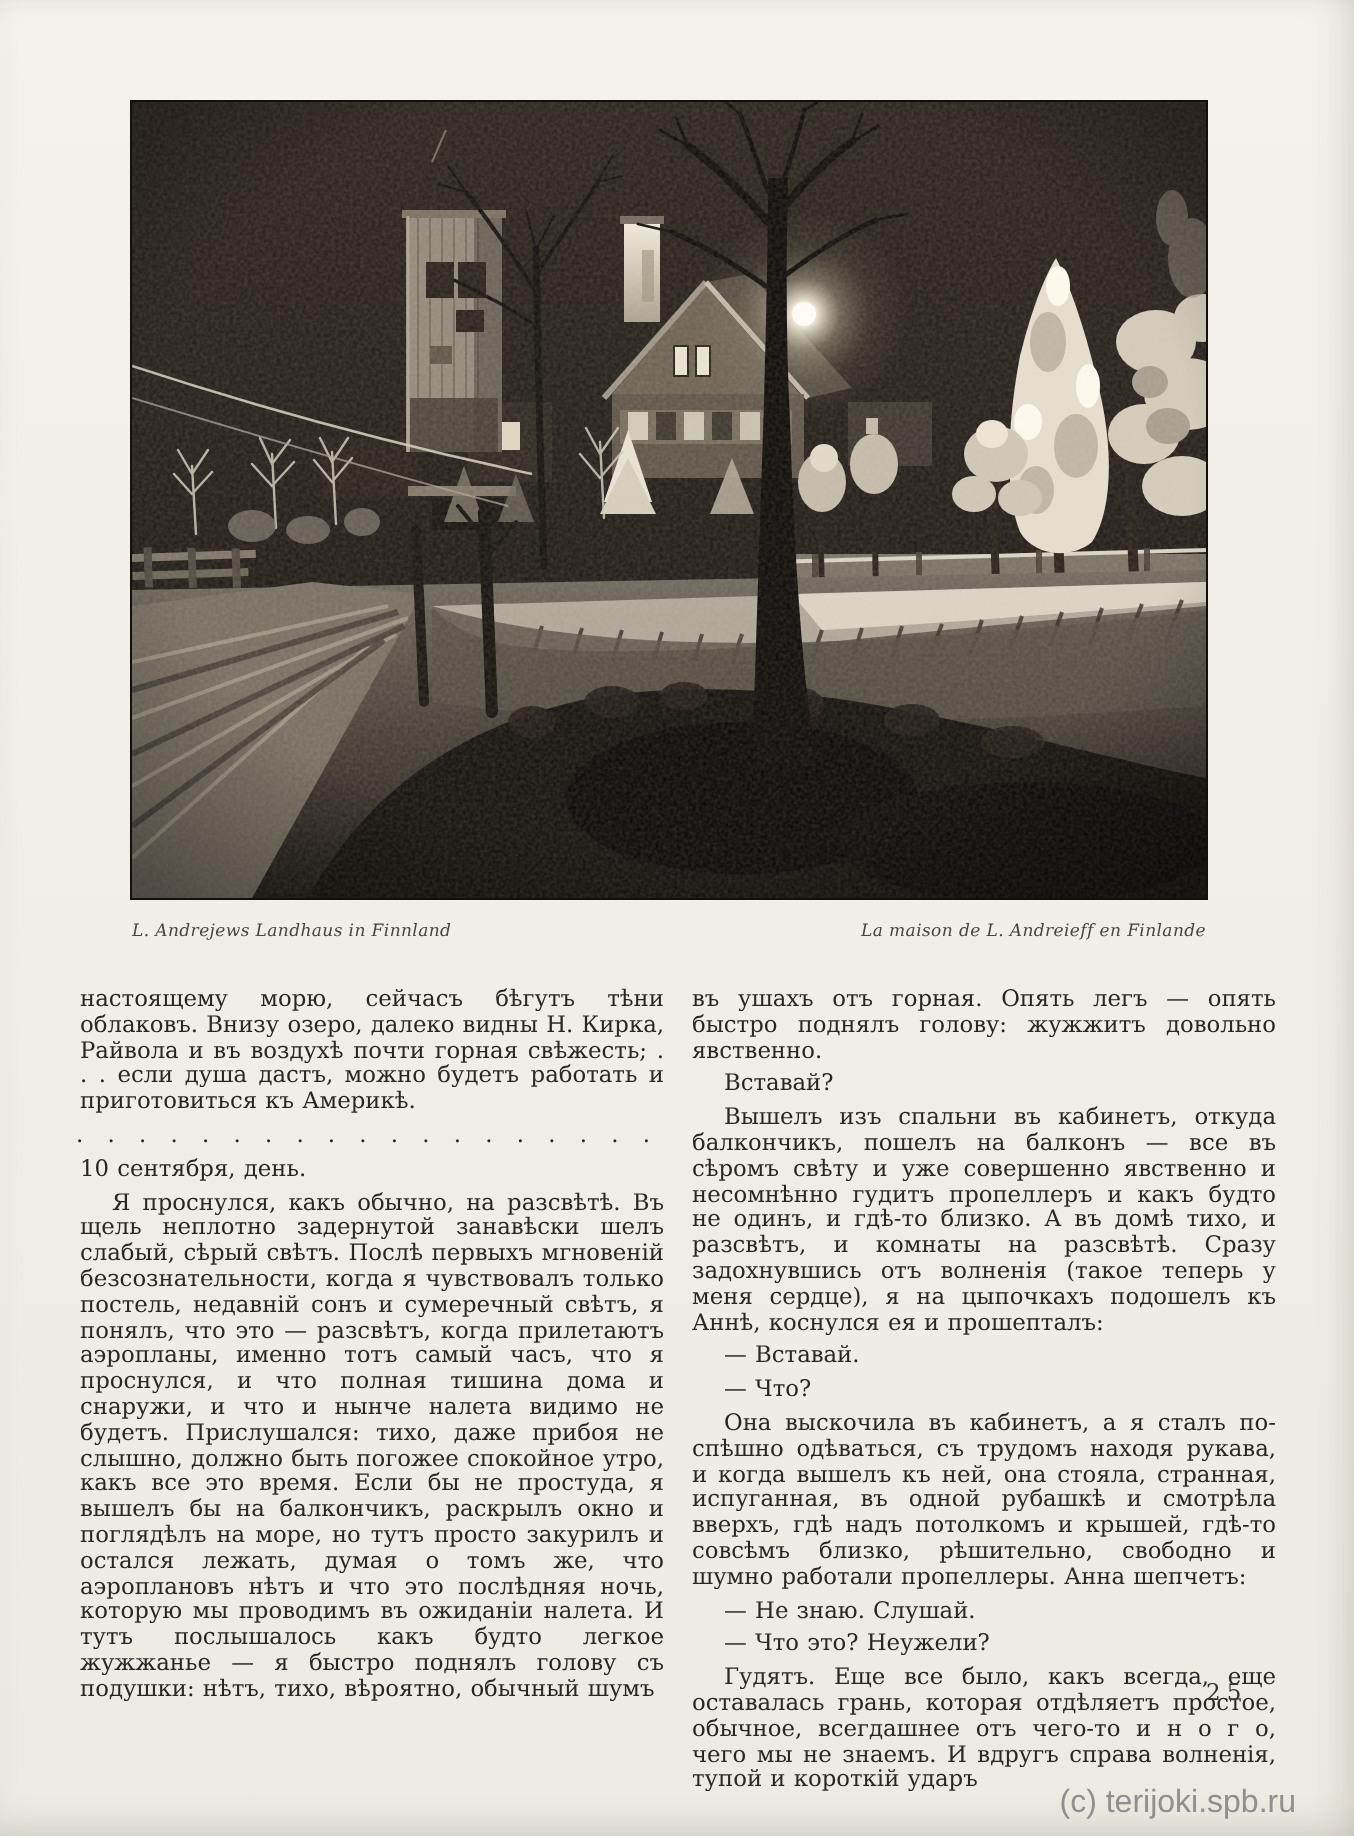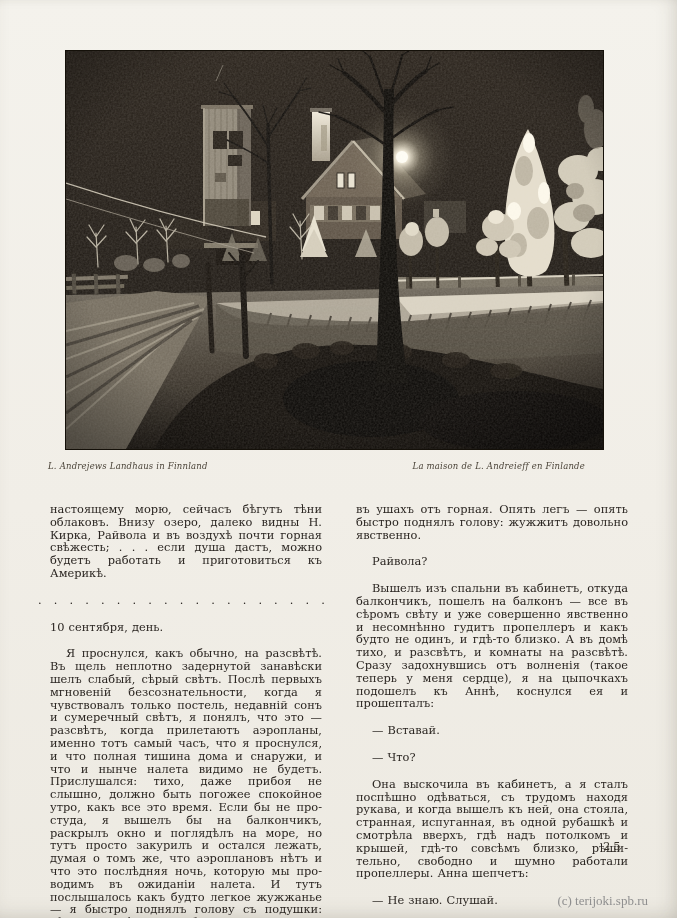--- a/index.html
+++ b/index.html
@@ -8,39 +8,39 @@
     background:linear-gradient(180deg,#f4f2ec 0%,#f1eee7 55%,#edeae2 100%);
     box-shadow:inset -12px 0 20px -10px rgba(70,60,45,.16),
                inset 0 -12px 20px -10px rgba(70,60,45,.15),
                inset 0 6px 10px -8px rgba(70,60,45,.08);
     font-family:"DejaVu Serif","Liberation Serif",serif;
     color:#2b2622;
   }
   .photo{position:absolute;left:66px;top:51px;width:537px;height:398px;margin:0;
     outline:1px solid #141009;background:#1a1511;}
   .photo svg{display:block;width:100%;height:100%;}
-  .captions{position:absolute;left:48px;top:461px;width:537px;display:flex;
+  .captions{position:absolute;left:66px;top:461px;width:537px;display:flex;
     align-items:flex-end;justify-content:space-between;}
   .cap{font-style:italic;white-space:nowrap;}
   .cap.side{font-size:8.5px;color:#4a4338;letter-spacing:.2px;}
   .cap.center{font-size:12.5px;font-weight:bold;color:#353027;letter-spacing:.4px;}
   .col{position:absolute;top:489px;width:300px;font-size:11.4px;line-height:12.8px;
     text-align:justify;hyphens:manual;-webkit-hyphens:manual;word-spacing:.5px;}
   .col-left{left:36px;}
   .col-right{left:342px;}
-  .col p{margin:14px;}
+  .col p{margin:4px;}
   .col p.ind{text-indent:16px;}
   .dots{white-space:nowrap;overflow:hidden;word-spacing:8.5px;letter-spacing:0;
     color:#2b2622;padding-left:2px;}
   .date{padding-right:28px;}
   .page-number{position:absolute;left:603px;top:839px;width:36px;font-size:11.5px;
     letter-spacing:3px;color:#38322a;}
   .watermark{position:absolute;right:29px;top:893px;
-    font-family:Liberation Serif, serif;
-    font-size:13px;color:#8f8f8f;}
+    font-family:Liberation Sans, sans-serif;
+    font-size:16px;color:#8f8f8f;}
 </style>
 </head>
 <body>
 
 <div class="page">
 
   <figure class="photo">
     <svg viewBox="0 0 537 398" preserveAspectRatio="none" xmlns="http://www.w3.org/2000/svg">
       <defs>
         <linearGradient id="skyG" x1="0" y1="0" x2="0" y2="1">
@@ -306,21 +306,21 @@
 
   <div class="col col-left">
     <p class="cont">настоящему морю, сейчасъ бѣгутъ тѣни облаковъ. Внизу озеро, далеко видны Н. Кирка, Райвола и въ воздухѣ почти горная свѣжесть; . . . если душа дастъ, можно будетъ работать и приготовиться къ Америкѣ.</p>
     <div class="dots">. . . . . . . . . . . . . . . . . . . . .</div>
     <p class="date">10 сентября, день.</p>
     <p class="ind">Я проснулся, какъ обычно, на разсвѣтѣ. Въ щель неплотно задернутой занавѣски шелъ слабый, сѣрый свѣтъ. Послѣ первыхъ мгновеній безсозна­тельности, когда я чувствовалъ только постель, не­давній сонъ и сумеречный свѣтъ, я понялъ, что это — разсвѣтъ, когда прилетаютъ аэропланы, именно тотъ самый часъ, что я проснулся, и что полная тишина дома и снаружи, и что и нынче на­лета видимо не будетъ. Прислушался: тихо, даже прибоя не слышно, должно быть погожее спокой­ное утро, какъ все это время. Если бы не про­студа, я вышелъ бы на балкончикъ, раскрылъ окно и поглядѣлъ на море, но тутъ просто закурилъ и остался лежать, думая о томъ же, что аэроплановъ нѣтъ и что это послѣдняя ночь, которую мы про­водимъ въ ожиданіи налета. И тутъ послышалось какъ будто легкое жужжанье — я быстро поднялъ го­лову съ подушки: нѣтъ, тихо, вѣроятно, обычный шумъ</p>
   </div>
 
   <div class="col col-right">
     <p class="cont">въ ушахъ отъ горная. Опять легъ — опять быстро поднялъ голову: жужжитъ довольно явственно.</p>
-    <p class="ind">Райвола?</p>
+    <p class="ind">Вставай?</p>
     <p class="ind">Вышелъ изъ спальни въ кабинетъ, откуда бал­кончикъ, пошелъ на балконъ — все въ сѣромъ свѣту и уже совершенно явственно и несомнѣнно гудитъ пропеллеръ и какъ будто не одинъ, и гдѣ-то близко. А въ домѣ тихо, и разсвѣтъ, и комнаты на раз­свѣтѣ. Сразу задохнувшись отъ волненія (такое теперь у меня сердце), я на цыпочкахъ подошелъ къ Аннѣ, коснулся ея и прошепталъ:</p>
     <p class="ind">— Вставай.</p>
     <p class="ind">— Что?</p>
     <p class="ind">Она выскочила въ кабинетъ, а я сталъ по­спѣшно одѣваться, съ трудомъ находя рукава, и когда вы­шелъ къ ней, она стояла, странная, испуганная, въ одной рубашкѣ и смотрѣла вверхъ, гдѣ надъ по­толкомъ и крышей, гдѣ-то совсѣмъ близко, рѣши­тельно, свободно и шумно работали пропеллеры. Анна шепчетъ:</p>
     <p class="ind">— Не знаю. Слушай.</p>
     <p class="ind">— Что это? Неужели?</p>
     <p class="ind">Гудятъ. Еще все было, какъ всегда, еще оста­валась грань, которая отдѣляетъ простое, обычное, всегдашнее отъ чего-то и н о г о, чего мы не знаемъ. И вдругъ справа волненія, тупой и короткій ударъ</p>
   </div>
 
   <div class="page-number">25</div>

